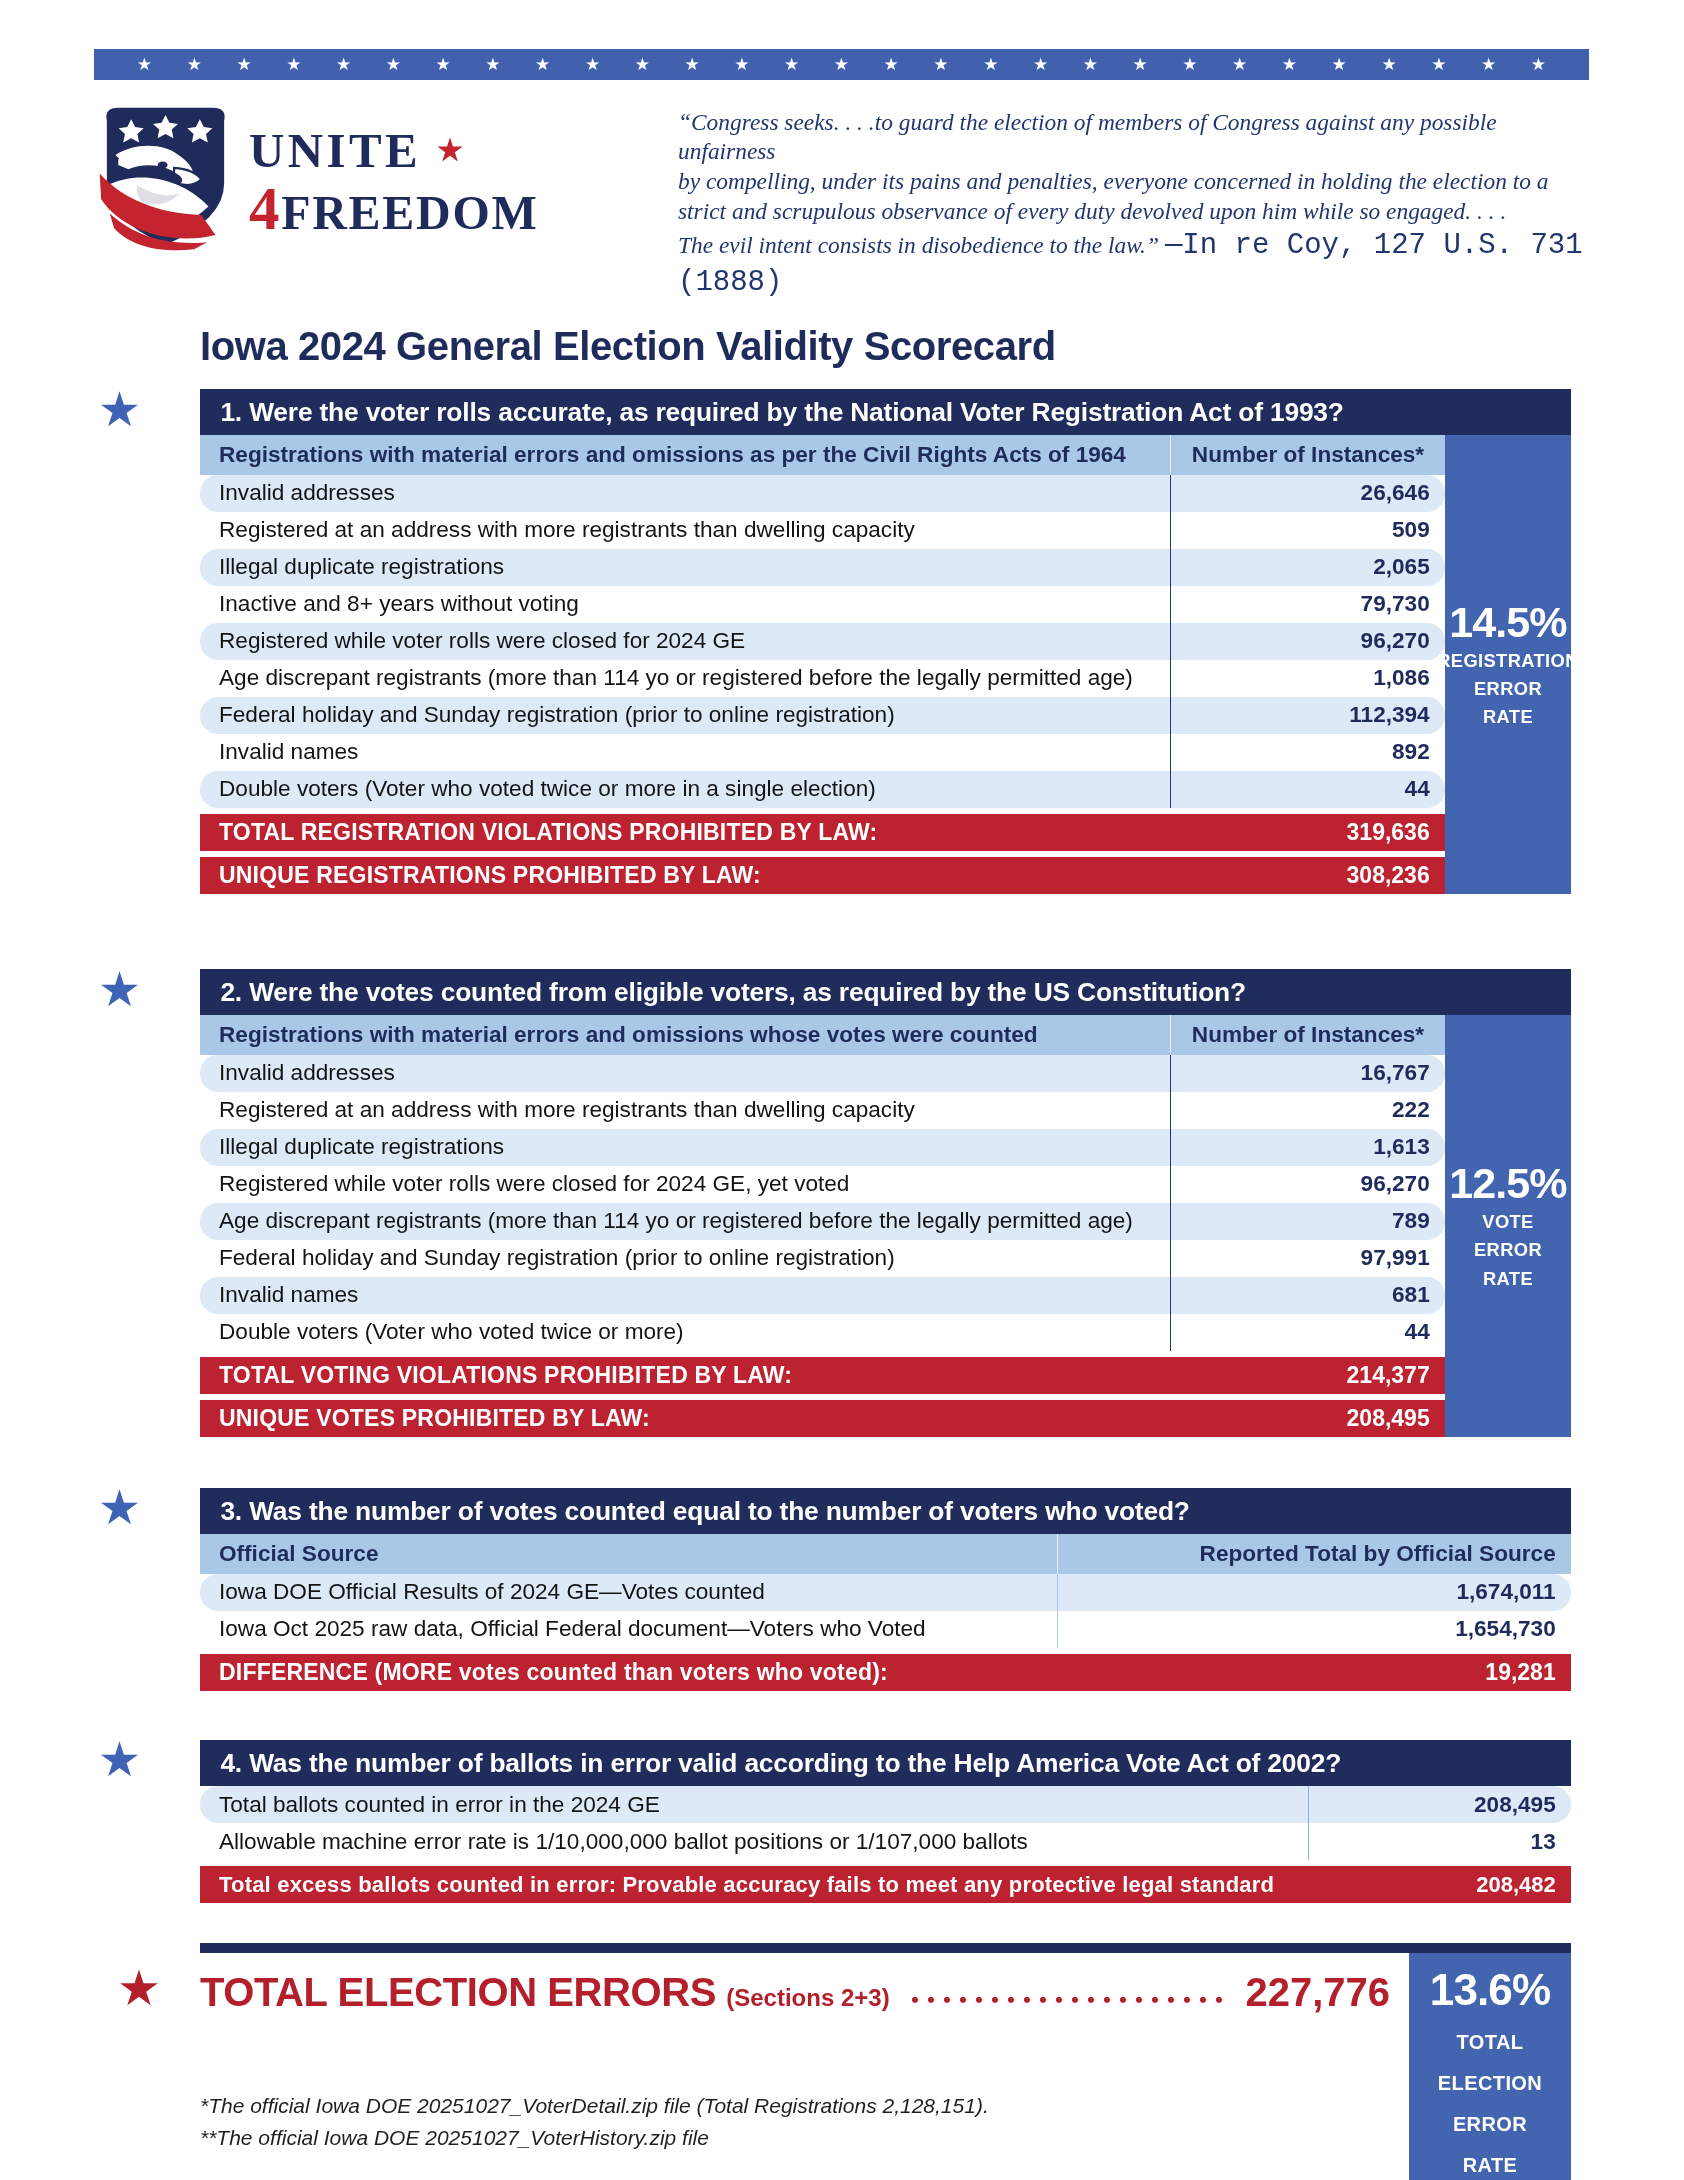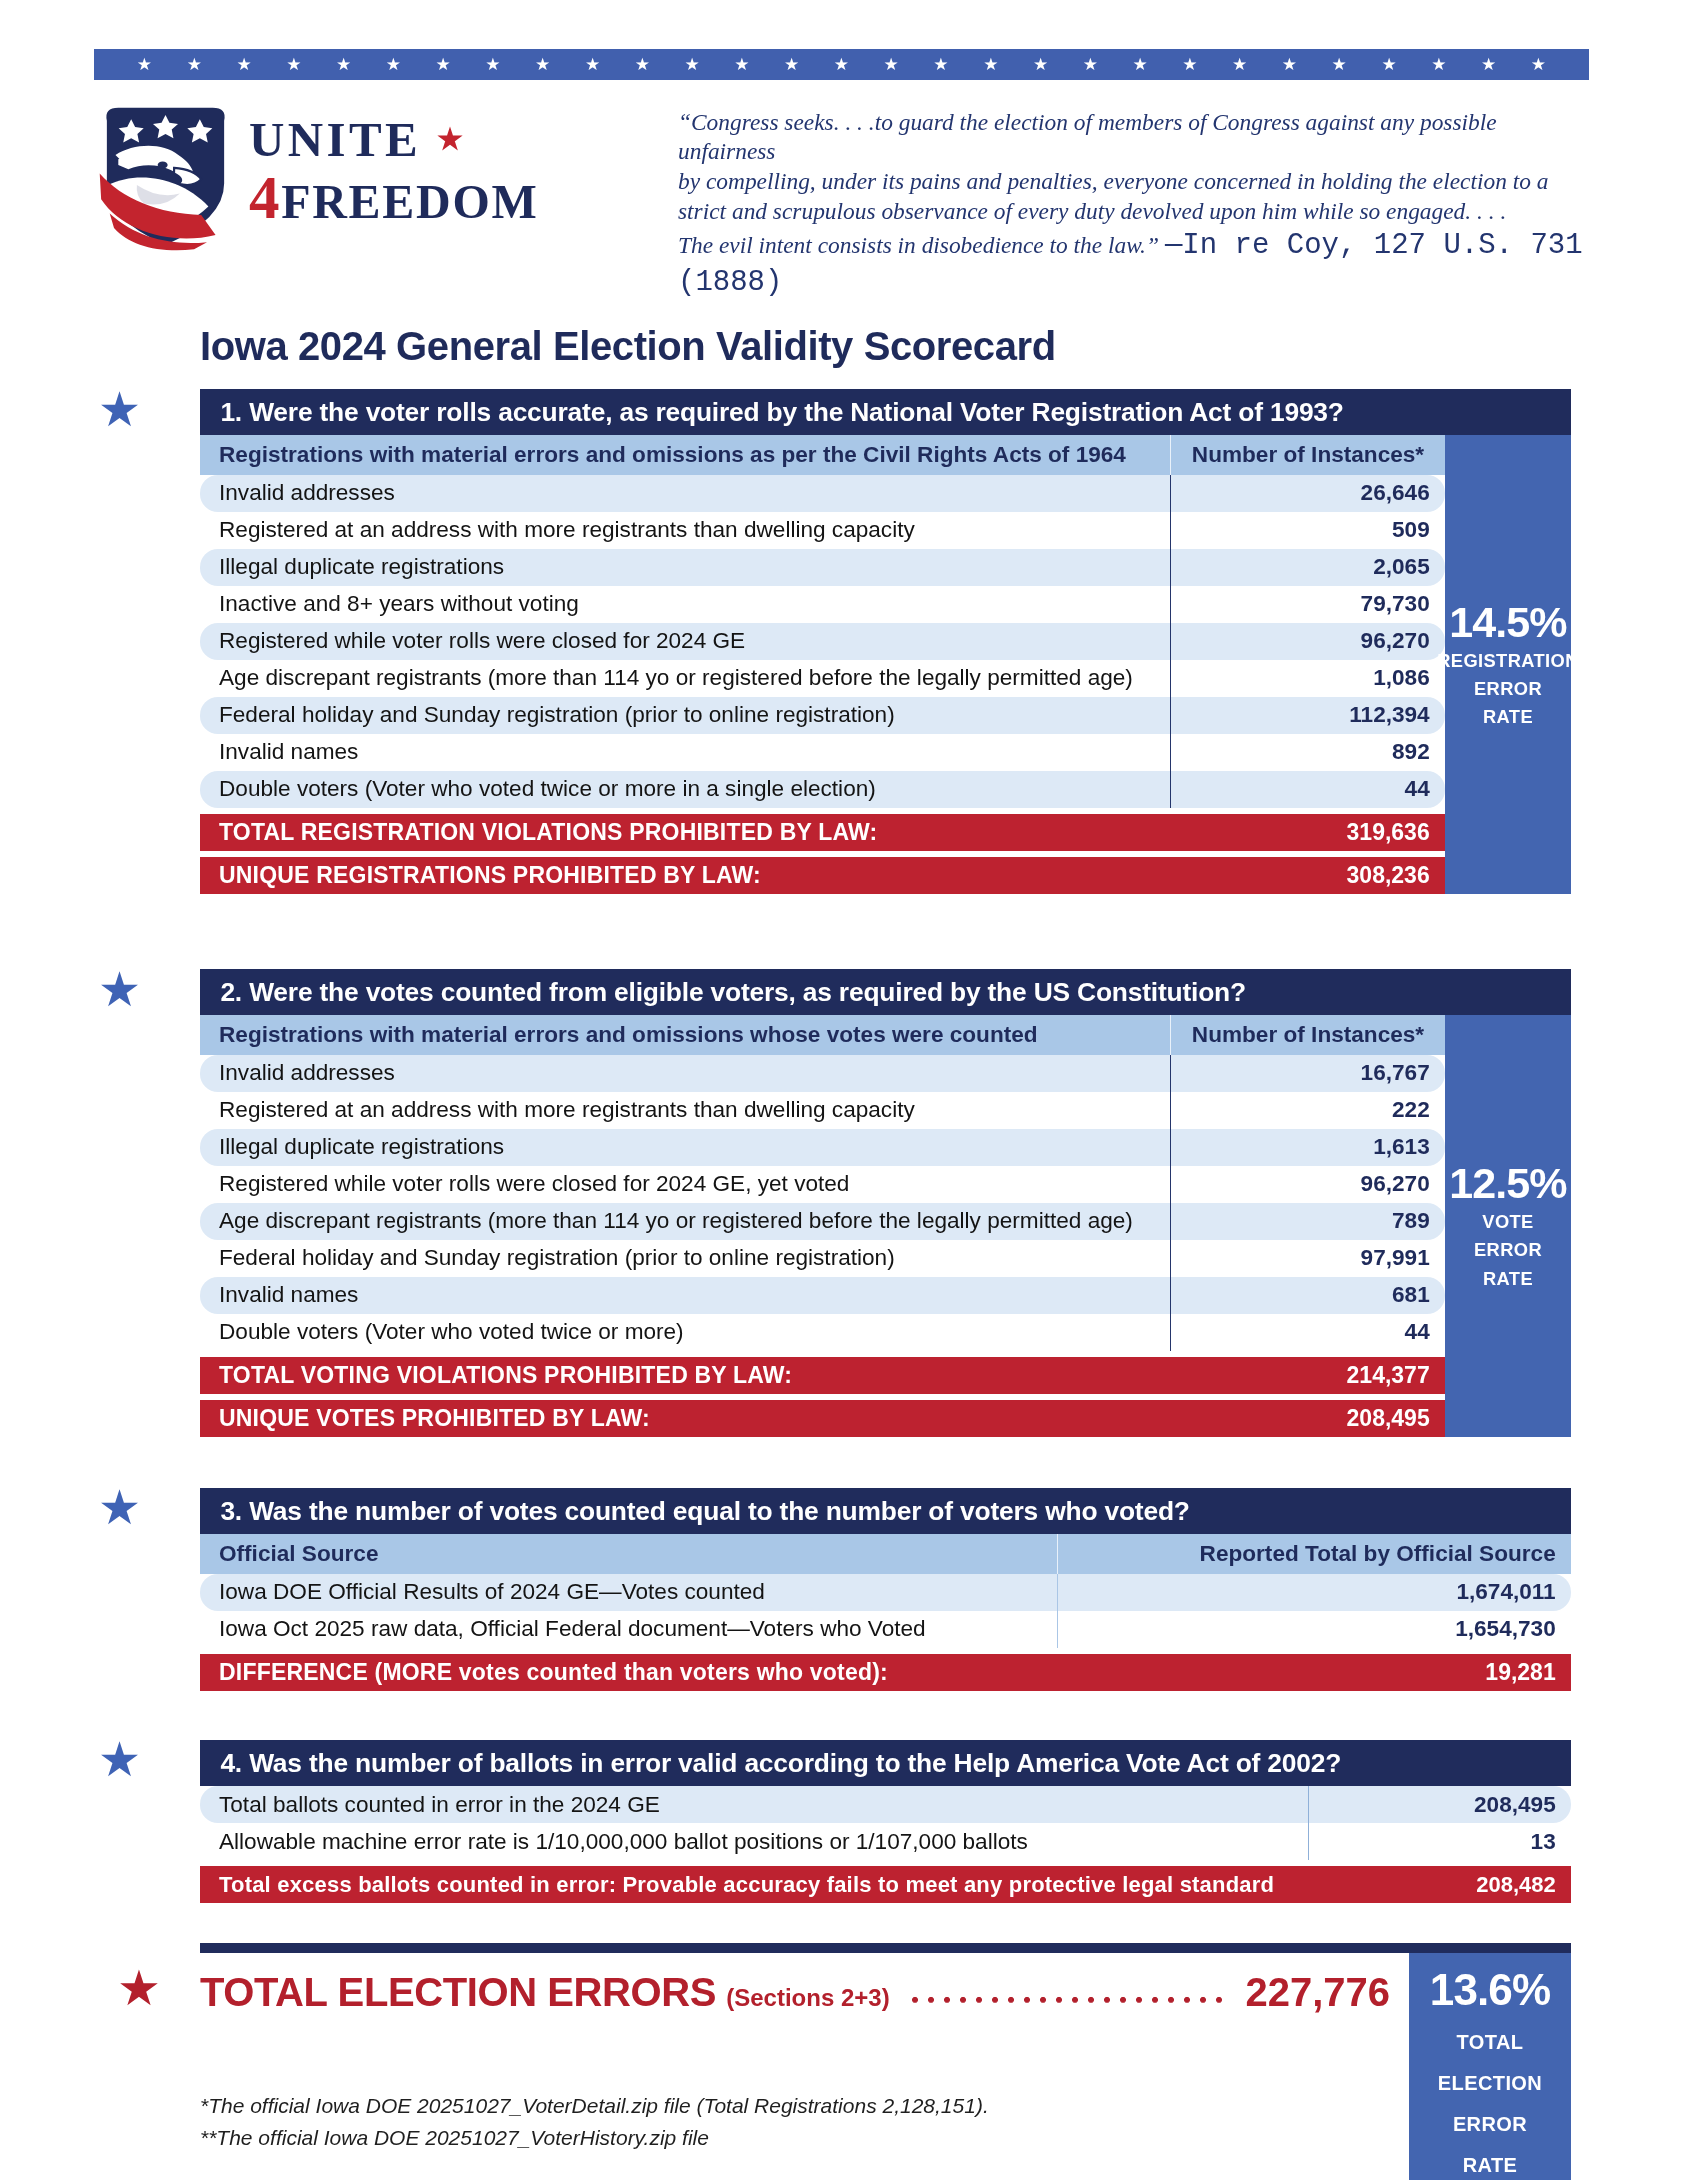--- a/index.html
+++ b/index.html
@@ -14,21 +14,21 @@
     margin:49px 96px 0 94px; height:31px; background:#4160ae;
     display:flex; align-items:center; justify-content:space-around;
     padding:0 25.6px;
   }
   .star-band span { color:#ffffff; font-size:17px; line-height:1; }
 
   
   .header-row { margin:19px 96px 0 94px; display:flex; align-items:flex-start; }
   .logo-wrap { display:flex; align-items:flex-start; }
   .logo-svg { width:143px; height:152px; flex:0 0 auto; }
-  .logo-text { margin-left:12px; margin-top:18px; font-family:"Liberation Serif", serif; color:#1f2b5b; line-height:0.95; }
+  .logo-text { margin-left:12px; margin-top:29px; font-family:"Liberation Serif", serif; color:#1f2b5b; line-height:0.95; }
   .logo-line1 { font-size:49px; font-weight:700; letter-spacing:3.4px; }
   .logo-line1 .lstar { color:#c3242e; font-size:29px; letter-spacing:0; vertical-align:6.8px; }
   .logo-line2 { font-size:48px; font-weight:700; letter-spacing:1.7px; margin-top:5.1px; }
   .logo-line2 .num4 { color:#c3242e; font-size:61px; font-weight:700; }
   .quote-block { margin-left:auto; width:911px; margin-top:8.5px;
     font-family:"Liberation Serif", serif; font-style:italic;
     color:#23356f; font-size:23.4px; line-height:1.28; }
   .quote-block .cite { font-style:normal; font-family:Liberation Mono, monospace; font-size:29px; margin-left:6px; }
 
   

